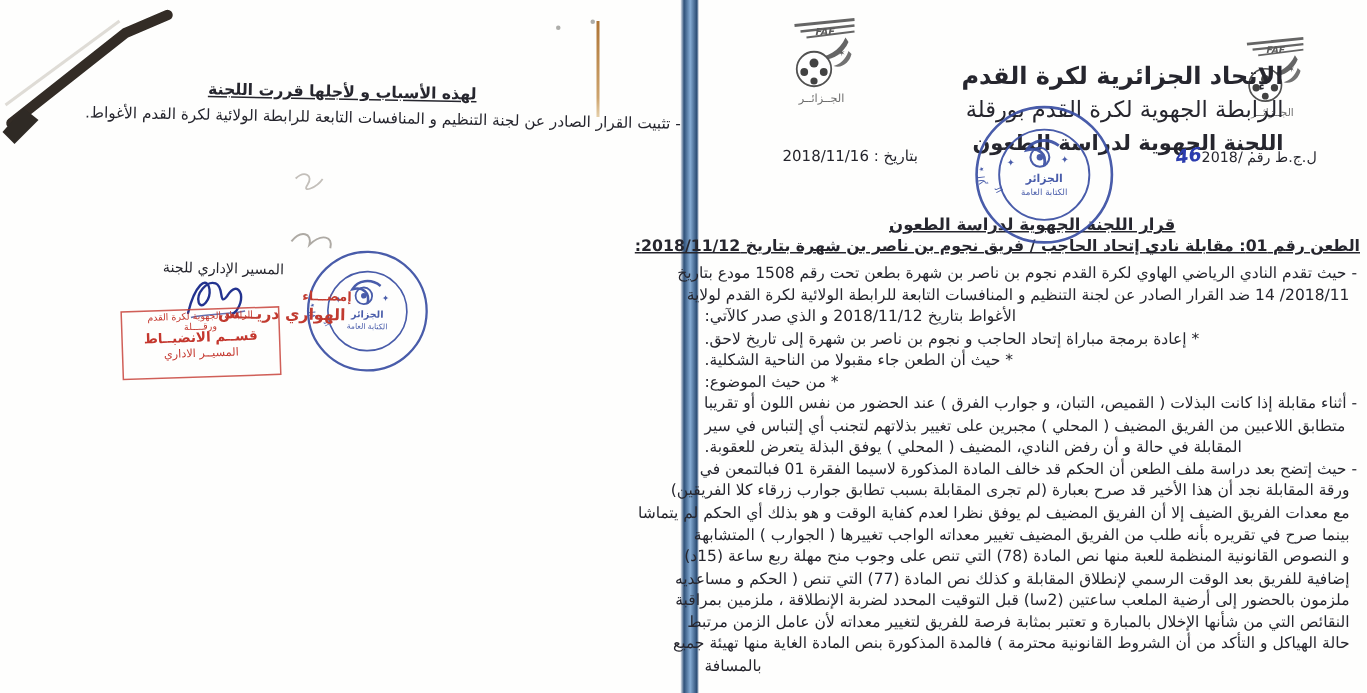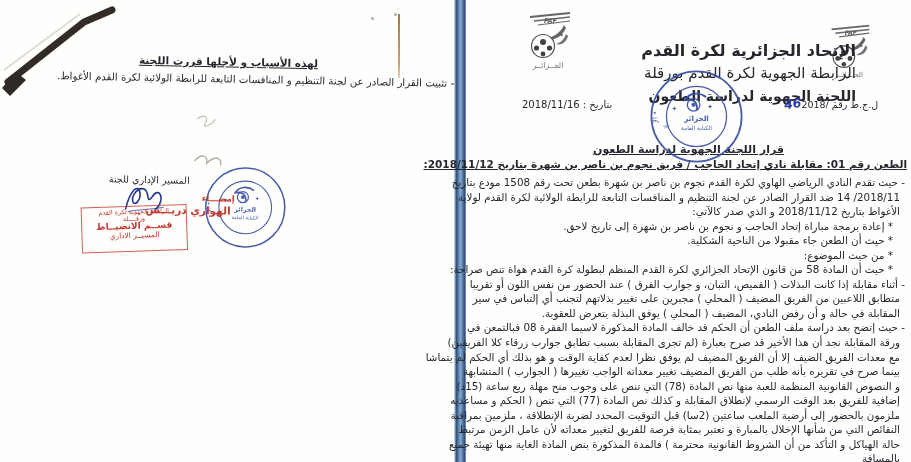--- a/index.html
+++ b/index.html
@@ -41,21 +41,21 @@
   #rp-header .h3{font-size:14px;font-weight:600;line-height:22px;}
   #rp-ref{left:318px;top:96px;width:122px;font-size:9.5px;text-align:left;white-space:nowrap;}
   #rp-ref .hand{display:inline-block;color:#2b3cae;font-size:12.5px;font-style:italic;
     transform:rotate(-8deg);font-weight:bold;}
   #rp-date{left:56px;top:99px;font-size:10px;white-space:nowrap;}
   #rp-title{left:0;top:143px;width:445px;text-align:center;font-size:11px;font-weight:bold;
     text-decoration:underline;}
   #rp-appeal{right:4px;top:158px;width:438px;font-size:10.5px;font-weight:bold;
     text-decoration:underline;white-space:nowrap;text-align:right;letter-spacing:-.1px;}
   #body-lines{right:5px;top:175px;width:436px;}
-  .body-line{font-size:10.35px;line-height:14.55px;white-space:nowrap;text-align:right;
+  .body-line{font-size:10.35px;line-height:14.55px;white-space:nowrap;text-align:left;
     position:relative;color:#26262e;}
   .body-line.flush{padding-right:1px;}
   .body-line.star{padding-right:13px;}
   .body-line.cont{padding-right:6px;}
   .faf-logo{opacity:.85;}
   svg text{font-family:"DejaVu Sans",sans-serif;}
 </style>
 </head>
 <body>
 
@@ -167,25 +167,24 @@
     <div id="rp-title" class="abs">قرار اللجنة الجهوية لدراسة الطعون</div>
     <div id="rp-appeal" class="abs">الطعن رقم 01: مقابلة نادي إتحاد الحاجب / فريق نجوم بن ناصر بن شهرة بتاريخ 2018/11/12:</div>
 
     <div id="body-lines" class="abs">
         <div class="body-line flush">- حيث تقدم النادي الرياضي الهاوي لكرة القدم نجوم بن ناصر بن شهرة بطعن تحت رقم 1508 مودع بتاريخ</div>
         <div class="body-line cont">2018/11/ 14 ضد القرار الصادر عن لجنة التنظيم و المنافسات التابعة للرابطة الولائية لكرة القدم لولاية</div>
         <div class="body-line cont">الأغواط بتاريخ 2018/11/12 و الذي صدر كالآتي:</div>
         <div class="body-line star">* إعادة برمجة مباراة إتحاد الحاجب و نجوم بن ناصر بن شهرة إلى تاريخ لاحق.</div>
         <div class="body-line star">* حيث أن الطعن جاء مقبولا من الناحية الشكلية.</div>
         <div class="body-line star">* من حيث الموضوع:</div>
-        <div class="body-line star">* حيث أن المادة 58 من قانون الإتحاد الجزائري لكرة القدم المنظم لبطولة كرة القدم هواة تنص صراحة:</div>
         <div class="body-line flush">- أثناء مقابلة إذا كانت البذلات ( القميص، التبان، و جوارب الفرق ) عند الحضور من نفس اللون أو تقريبا</div>
         <div class="body-line cont">متطابق اللاعبين من الفريق المضيف ( المحلي ) مجبرين على تغيير بذلاتهم لتجنب أي إلتباس في سير</div>
         <div class="body-line cont">المقابلة في حالة و أن رفض النادي، المضيف ( المحلي ) يوفق البذلة يتعرض للعقوبة.</div>
-        <div class="body-line flush">- حيث إتضح بعد دراسة ملف الطعن أن الحكم قد خالف المادة المذكورة لاسيما الفقرة 08 فبالتمعن في</div>
+        <div class="body-line flush">- حيث إتضح بعد دراسة ملف الطعن أن الحكم قد خالف المادة المذكورة لاسيما الفقرة 01 فبالتمعن في</div>
         <div class="body-line cont">ورقة المقابلة نجد أن هذا الأخير قد صرح بعبارة (لم تجرى المقابلة بسبب تطابق جوارب زرقاء كلا الفريقين)</div>
         <div class="body-line cont">مع معدات الفريق الضيف إلا أن الفريق المضيف لم يوفق نظرا لعدم كفاية الوقت و هو بذلك أي الحكم لم يتماشا</div>
         <div class="body-line cont">بينما صرح في تقريره بأنه طلب من الفريق المضيف تغيير معداته الواجب تغييرها ( الجوارب ) المتشابهة</div>
         <div class="body-line cont">و النصوص القانونية المنظمة للعبة منها نص المادة (78) التي تنص على وجوب منح مهلة ربع ساعة (15د)</div>
         <div class="body-line cont">إضافية للفريق بعد الوقت الرسمي لإنطلاق المقابلة و كذلك نص المادة (77) التي تنص ( الحكم و مساعديه</div>
         <div class="body-line cont">ملزمون بالحضور إلى أرضية الملعب ساعتين (2سا) قبل التوقيت المحدد لضربة الإنطلاقة ، ملزمين بمراقبة</div>
         <div class="body-line cont">النقائص التي من شأنها الإخلال بالمبارة و تعتبر بمثابة فرصة للفريق لتغيير معداته لأن عامل الزمن مرتبط</div>
         <div class="body-line cont">حالة الهياكل و التأكد من أن الشروط القانونية محترمة ) فالمدة المذكورة بنص المادة الغاية منها تهيئة جميع</div>
         <div class="body-line cont">بالمسافة</div>
       </div>

